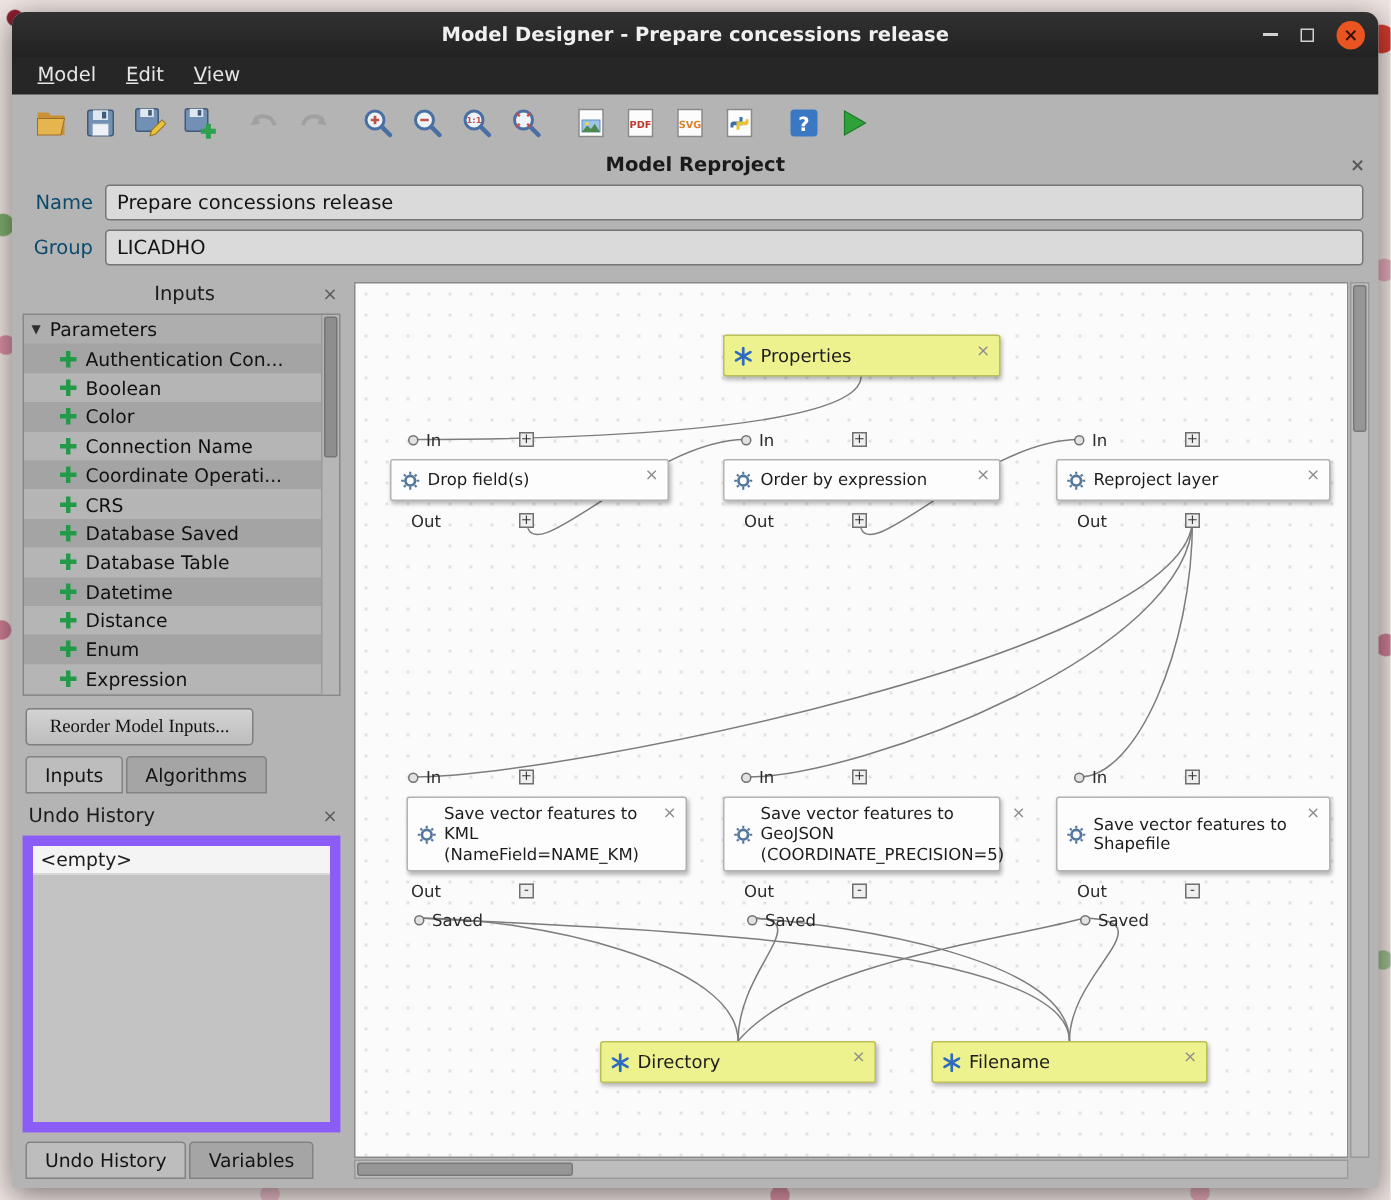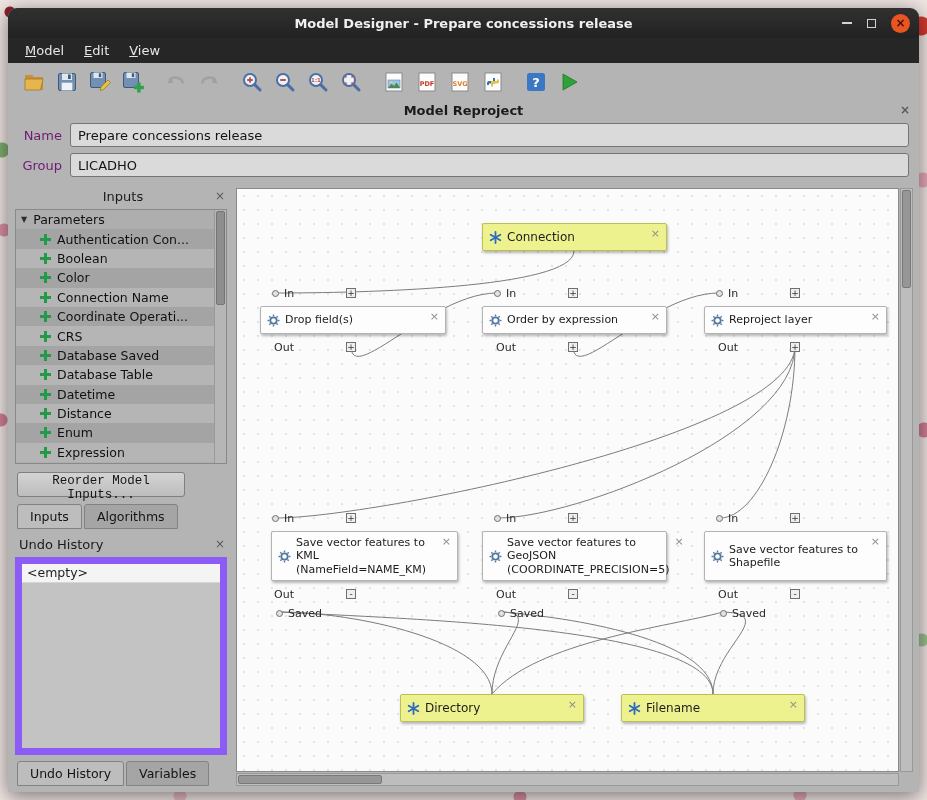--- a/index.html
+++ b/index.html
@@ -39,21 +39,21 @@
   
   .toolbar{height:38px;display:flex;align-items:center;padding:0 12px;flex:0 0 auto;}
   .tb-group{display:flex;gap:6px;margin-right:16px;}
   .tb-btn{width:27px;height:27px;display:flex;align-items:center;justify-content:center;border-radius:3px;}
   .tb-btn.disabled{opacity:.5;}
   
   .props-header{text-align:center;font-weight:bold;font-size:13px;color:#1a1a1a;position:relative;height:19px;line-height:19px;flex:0 0 auto;}
   .dock-close{color:#5a5a5a;font-size:12px;line-height:12px;}
   .props-header .dock-close{position:absolute;right:9px;top:3px;}
   .field-row{display:flex;align-items:center;margin:3px 10px 3px 6px;gap:8px;flex:0 0 auto;}
-  .field-label{width:48px;text-align:right;font-size:13px;color:#701a75;flex:0 0 auto;}
+  .field-label{width:48px;text-align:right;font-size:13px;color:#0c4a6e;flex:0 0 auto;}
   .field-input{flex:1;height:22px;background:#dadada;border:1px solid #757575;border-radius:3px;font-size:13px;color:#141414;padding:0 7px;font-family:inherit;}
   
   .main{flex:1;display:flex;padding:8px 6px 6px 7px;gap:9px;min-height:0;}
   .sidebar{width:212px;display:flex;flex-direction:column;min-height:0;flex:0 0 auto;}
   .panel-header{height:18px;font-size:13px;color:#1b1b1b;position:relative;flex:0 0 auto;margin-bottom:3px;}
   .panel-header.centered{text-align:center;}
   .panel-header .hdr-label{line-height:18px;padding-left:4px;}
   .panel-header .dock-close{position:absolute;right:2px;top:2px;}
   .tree{border:1px solid #898989;background:#aeaeae;height:253px;overflow:hidden;position:relative;flex:0 0 auto;}
   #tree-rows{margin-right:11px;}
@@ -61,21 +61,21 @@
   .tree-row.root{background:#aeaeae;}
   .tree-row.odd{background:#a4a4a4;}
   .tree-row.even{background:#b5b5b5;}
   .tree-row.child{padding-left:24px;}
   .tree-arrow{font-size:8px;color:#2e2e2e;margin-right:6px;}
   .plus-icon{width:11px;height:11px;display:inline-block;margin-right:6px;flex:0 0 auto;
     background:linear-gradient(#23994a,#23994a) 50% 50%/3px 11px no-repeat,
                linear-gradient(#23994a,#23994a) 50% 50%/11px 3px no-repeat;}
   .tree-scrollbar{position:absolute;right:0;top:0;bottom:0;width:11px;background:#b6b6b6;border-left:1px solid #9a9a9a;}
   .tree-thumb{margin:1px;height:92px;background:#8e8e8e;border:1px solid #747474;border-radius:2px;}
-  .reorder-btn{margin:8px 2px 2px 2px;height:25px;width:168px;background:linear-gradient(#d3d3d3,#bdbdbd);border:1px solid #7f7f7f;border-radius:3px;font-size:12.5px;color:#141414;font-family:Liberation Mono, monospace;flex:0 0 auto;}
+  .reorder-btn{margin:8px 2px 2px 2px;height:25px;width:152px;background:linear-gradient(#d3d3d3,#bdbdbd);border:1px solid #7f7f7f;border-radius:3px;font-size:12.5px;color:#141414;font-family:Liberation Serif, serif;flex:0 0 auto;}
   .tabs-row{display:flex;gap:2px;margin:5px 0 7px 2px;flex:0 0 auto;}
   .tab{font-size:12.5px;color:#141414;padding:4px 12px;border:1px solid #828282;background:#a5a5a5;border-radius:3px 3px 0 0;}
   .tab.active{background:#bdbdbd;}
   .undo-list{flex:1;border:7px solid #8b5cf6;background:#c3c3c3;min-height:0;}
   .undo-item{height:18px;background:#f4f4f4;font-size:12.5px;color:#1d1d1d;padding-left:5px;line-height:18px;border-bottom:1px solid #d6d6d6;}
   .bottom-tabs{margin:6px 0 0 2px;}
   
   .canvas-wrap{flex:1;position:relative;min-width:0;}
   .canvas{position:absolute;left:0;top:0;right:14px;bottom:14px;border:1px solid #8a8a8a;background:#fbfbfb;
     background-image:radial-gradient(circle,#e2e2e2 1px,rgba(0,0,0,0) 1.3px);background-size:14px 14px;overflow:hidden;}
@@ -358,21 +358,21 @@
             <div class="node input" style="left: 245px; top: 34px; width: 185px; height: 28px;">
               <span class="icon">
                 <svg width="13" height="13" viewBox="0 0 13 13">
                   <g stroke="#2d6bbf" stroke-width="1.8" stroke-linecap="round">
                     <line x1="6.5" y1="1" x2="6.5" y2="12"></line>
                     <line x1="1.7" y1="3.7" x2="11.3" y2="9.3"></line>
                     <line x1="1.7" y1="9.3" x2="11.3" y2="3.7"></line>
                   </g>
                 </svg>
               </span>
-              <span class="label">Connection</span>
+              <span class="label">Properties</span>
               <span class="close-x">×</span>
             </div>
             <div class="port-row" style="left: 35px; top: 98px;">
               <span class="port-dot"></span>
               <span>In</span>
             </div>
             <div class="expander" style="left: 109px; top: 99px;">+</div>
             <div class="port-row" style="left: 37px; top: 152px;">
               <span>Out</span>
             </div>

